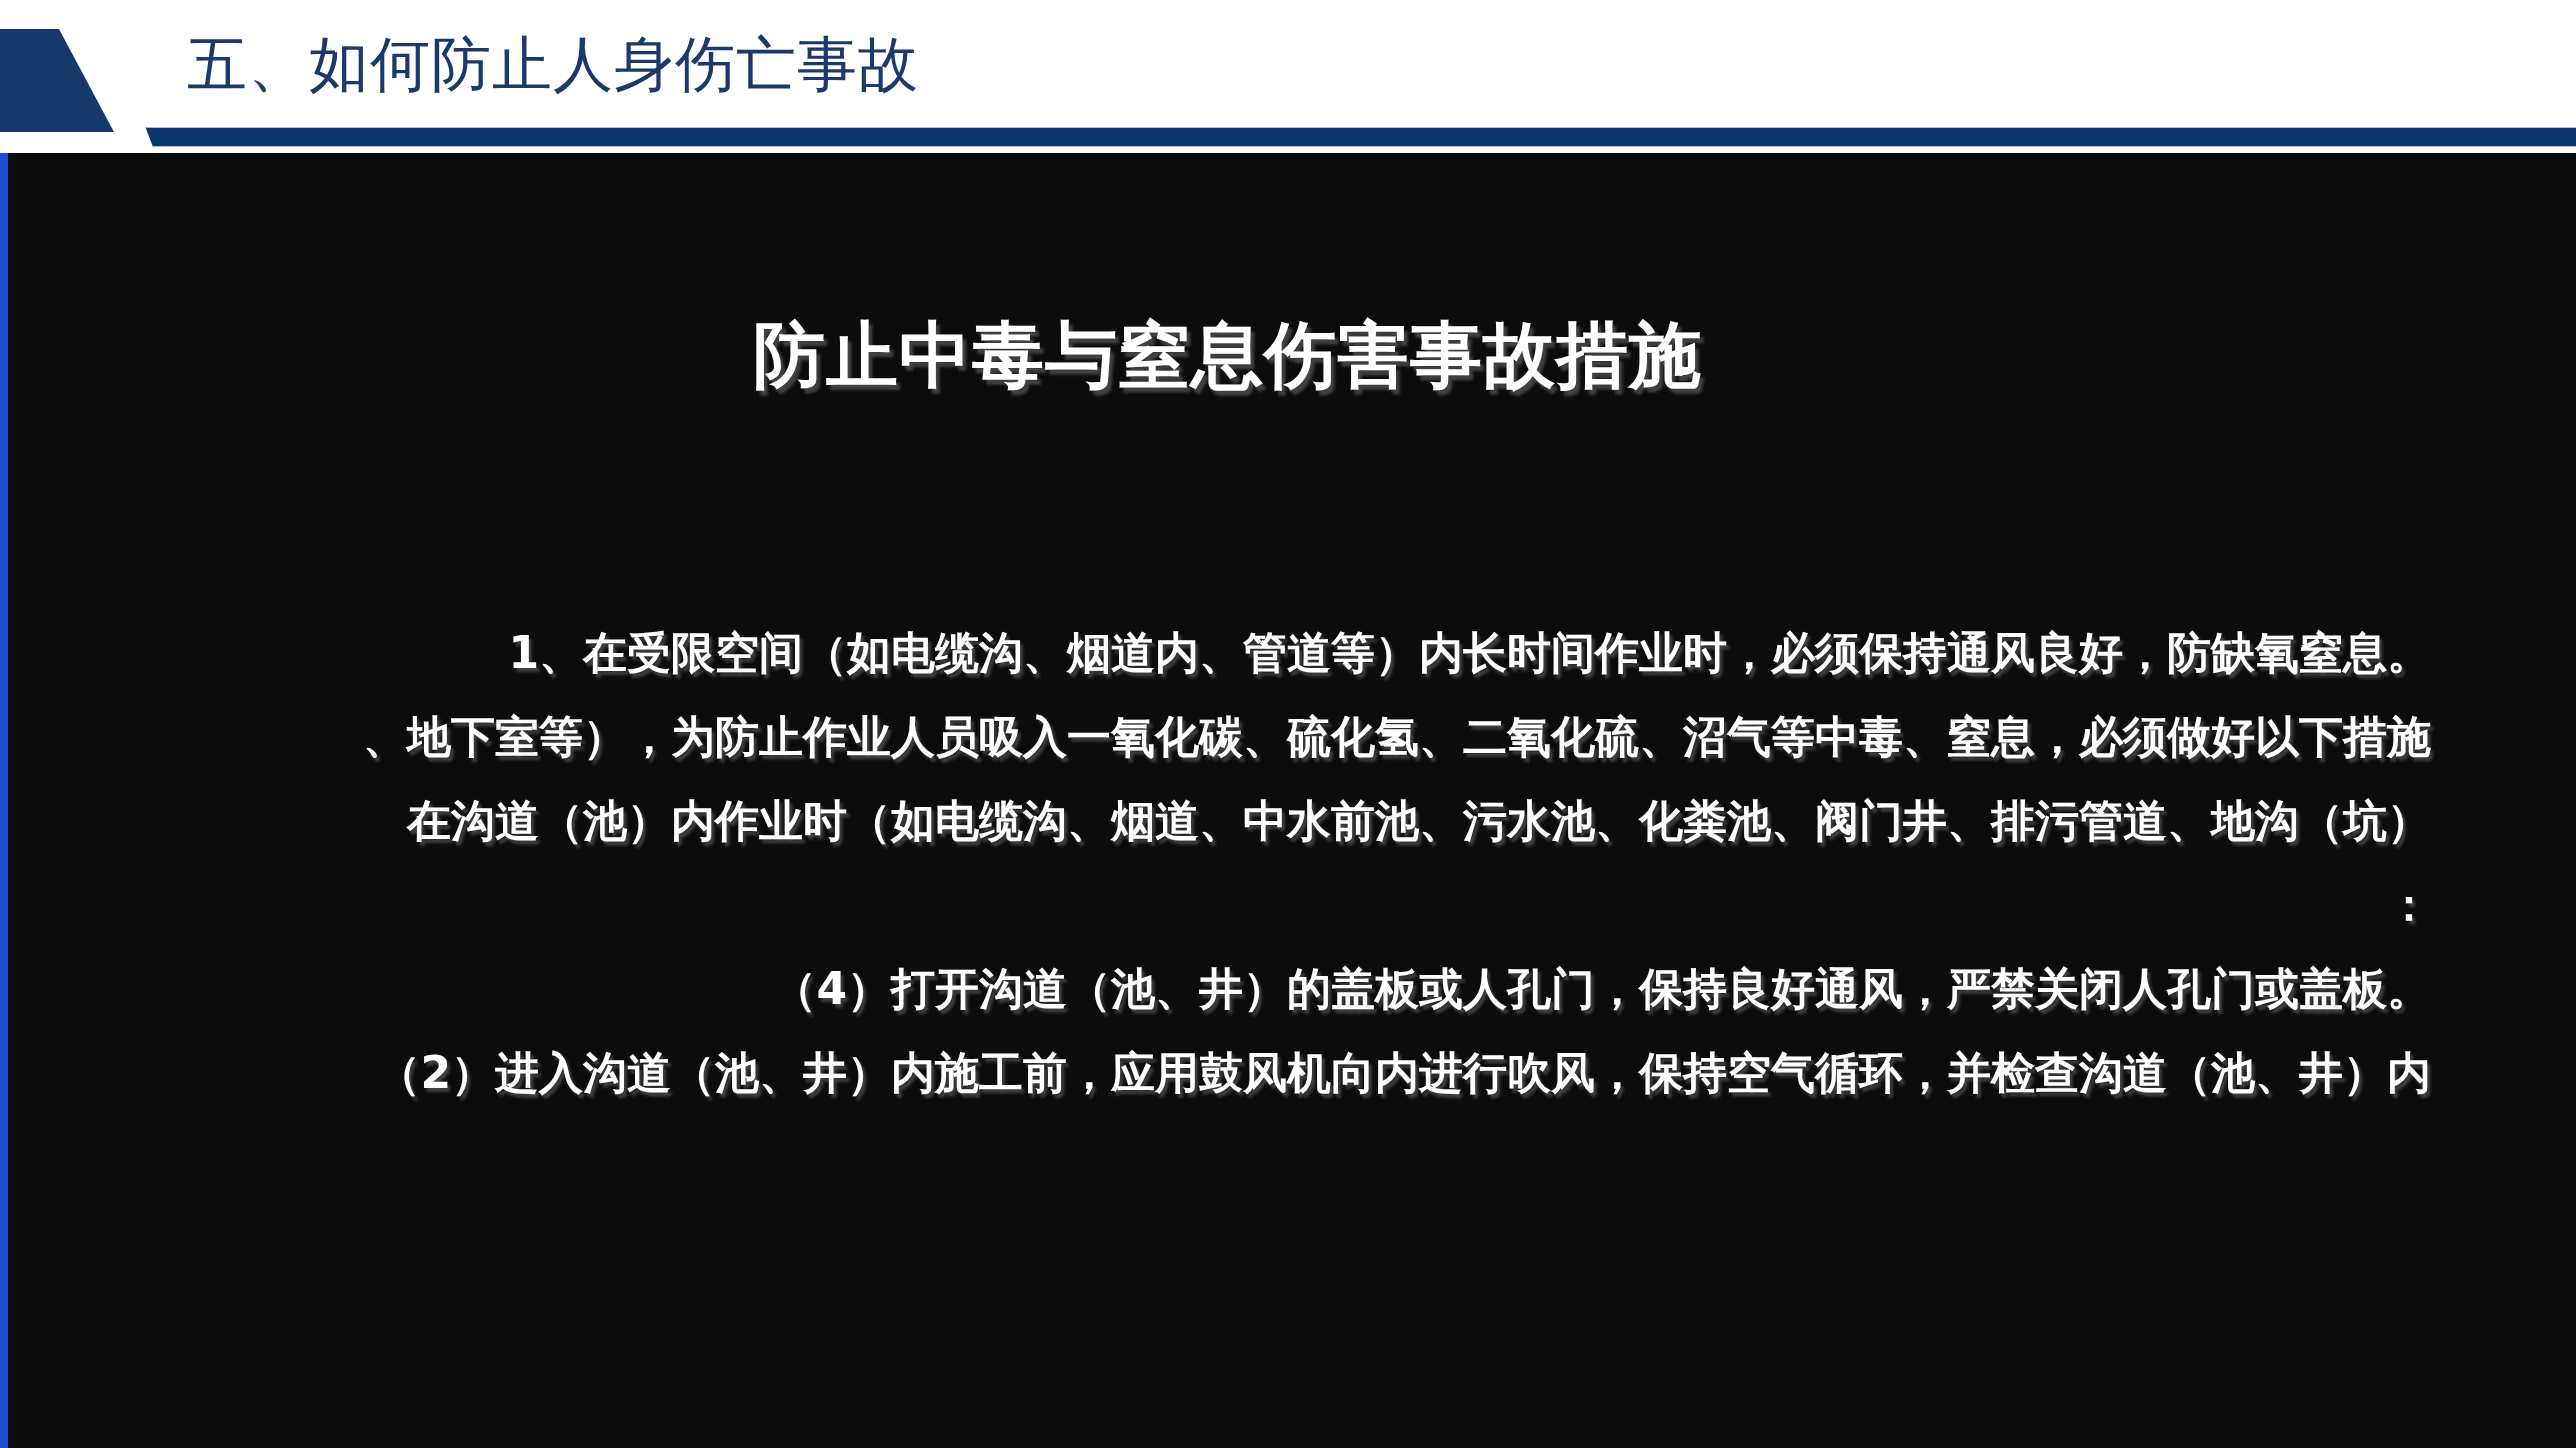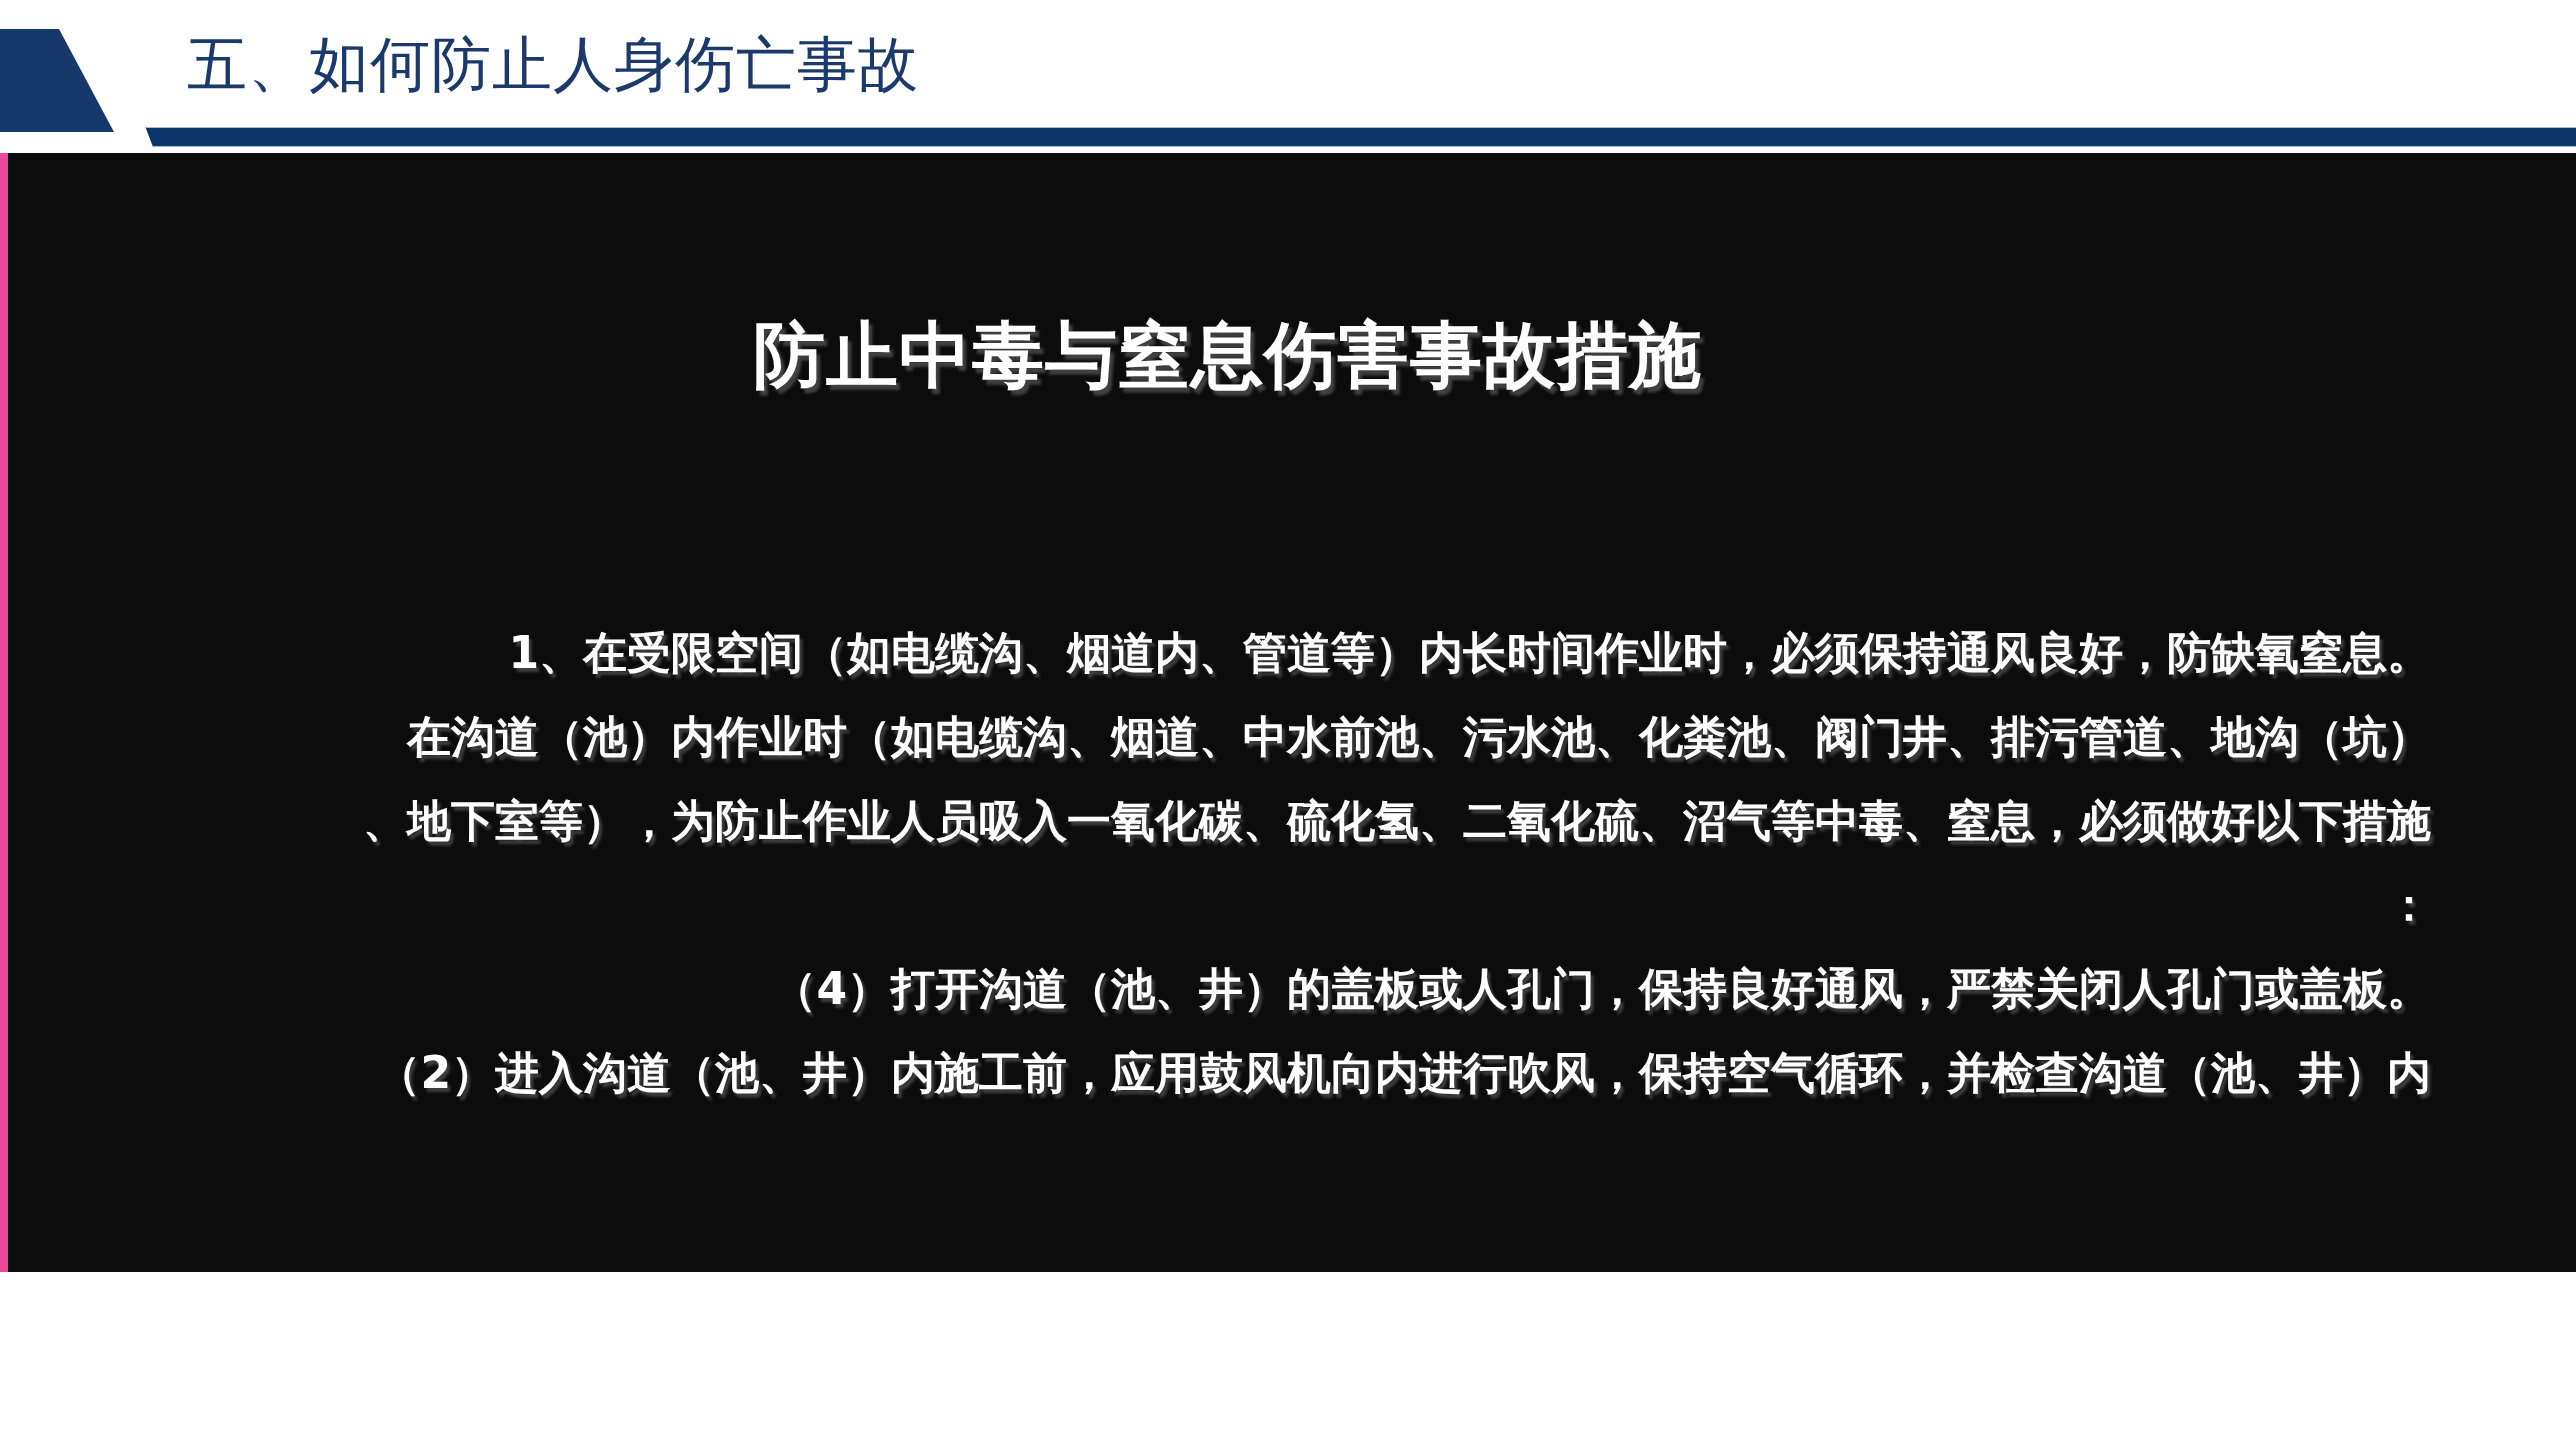--- a/index.html
+++ b/index.html
@@ -2,22 +2,22 @@
 <html><head>
 <meta charset="utf-8">
 <style>
   * { margin: 0; padding: 0; box-sizing: border-box; }
   html, body { background: #ffffff; }
   body { font-family: "DejaVu Sans", "Liberation Sans", sans-serif; }
 
   .slide {
     position: relative;
     width: 2576px;
-    height: 1272px;
-    background: #ec4899;
+    height: 1448px;
+    background: #1d4ed8;
     overflow: hidden;
   }
 
   
   .header {
     position: absolute;
     top: 0; left: 0;
     width: 2576px;
     height: 153px;
     background: #ffffff;
@@ -102,22 +102,22 @@
     <div class="trapezoid"></div>
     <h1 class="header-title">五、如何防止人身伤亡事故</h1>
     <div class="header-bar"></div>
   </header>
 
   <main class="content">
     <h2 class="content-title">防止中毒与窒息伤害事故措施</h2>
 
     <div class="body-text">
       <p class="line indent-sp">1、在受限空间（如电缆沟、烟道内、管道等）内长时间作业时，必须保持通风良好，防缺氧窒息。</p>
+      <p class="line">、地下室等），为防止作业人员吸入一氧化碳、硫化氢、二氧化硫、沼气等中毒、窒息，必须做好以下措施</p>
       <p class="line indent-2em">在沟道（池）内作业时（如电缆沟、烟道、中水前池、污水池、化粪池、阀门井、排污管道、地沟（坑）</p>
-      <p class="line">、地下室等），为防止作业人员吸入一氧化碳、硫化氢、二氧化硫、沼气等中毒、窒息，必须做好以下措施</p>
       <p class="line">：</p>
       <p class="line">（4）打开沟道（池、井）的盖板或人孔门，保持良好通风，严禁关闭人孔门或盖板。</p>
       <p class="line">（2）进入沟道（池、井）内施工前，应用鼓风机向内进行吹风，保持空气循环，并检查沟道（池、井）内</p>
     </div>
   </main>
 
 </div>
 
 
 </body></html>

